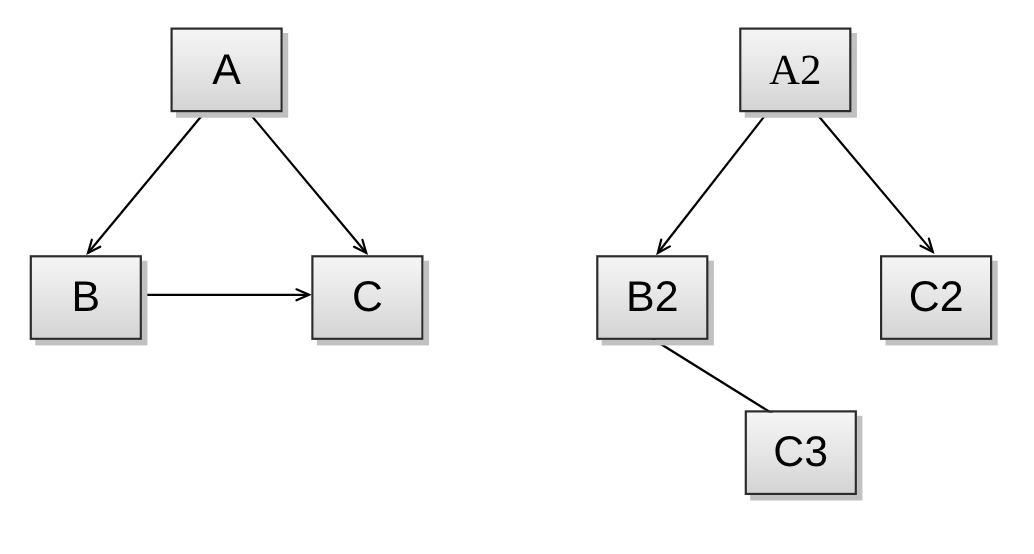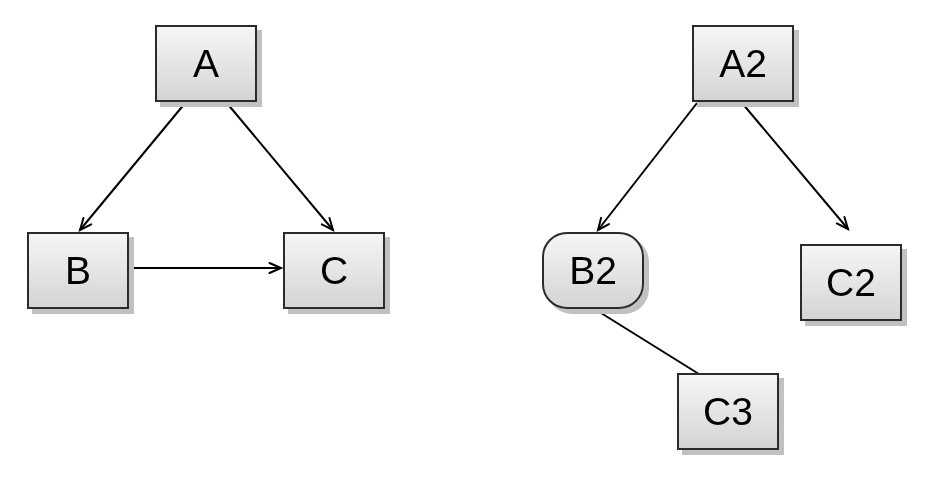--- a/index.html
+++ b/index.html
@@ -45,23 +45,23 @@
     font-size: 39px;
     line-height: 1;
     color: #000000;
     letter-spacing: 0px;
     user-select: none;
   }
   
   #node-A  { left: 155px; top: 25px;  }
   #node-B  { left: 27px;  top: 232px; }
   #node-C  { left: 283px; top: 232px; }
-  #node-A2 { left: 692px; top: 25px;  }
-  #node-B2 { left: 542px; top: 232px; border-radius: 25px; }
-  #node-C2 { left: 800px; top: 244px; }
+  #node-A2 { left: 672px; top: 25px; font-family: Liberation Serif, serif;  }
+  #node-B2 { left: 542px; top: 232px; }
+  #node-C2 { left: 800px; top: 232px; }
   #node-C3 { left: 677px; top: 373px; }
 </style>
 </head>
 <body>
 
 <div class="canvas">
 
   <svg class="edges-layer" viewBox="0 0 940 504" xmlns="http://www.w3.org/2000/svg">
     <defs>
       <marker id="arrowhead" markerUnits="userSpaceOnUse" markerWidth="16" markerHeight="14" viewBox="0 0 16 14" refX="13.5" refY="7" orient="auto">

